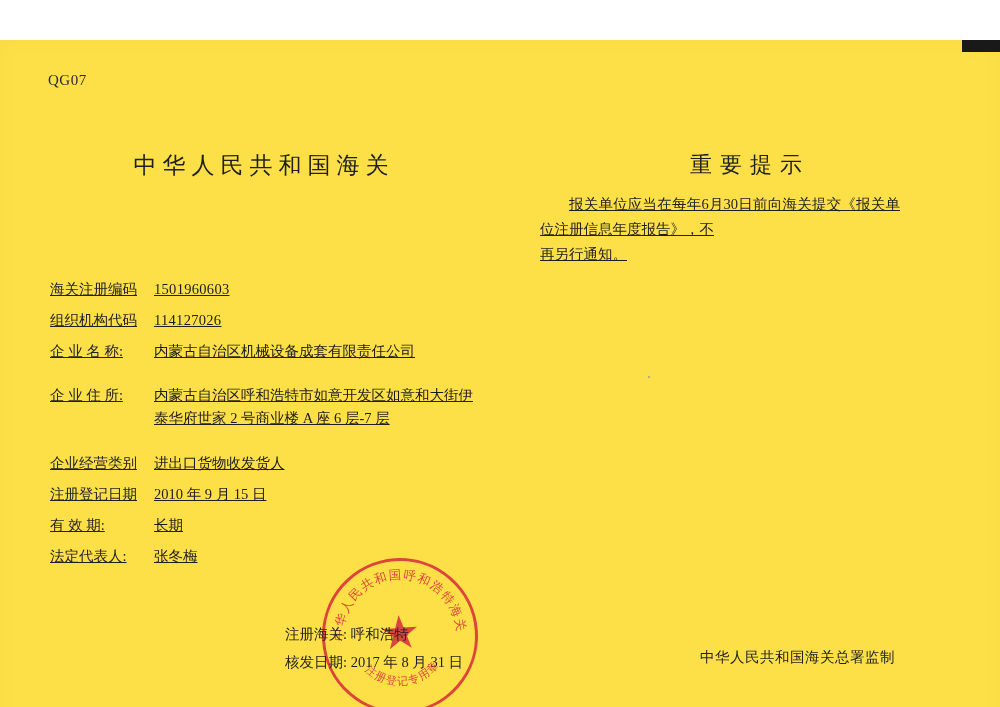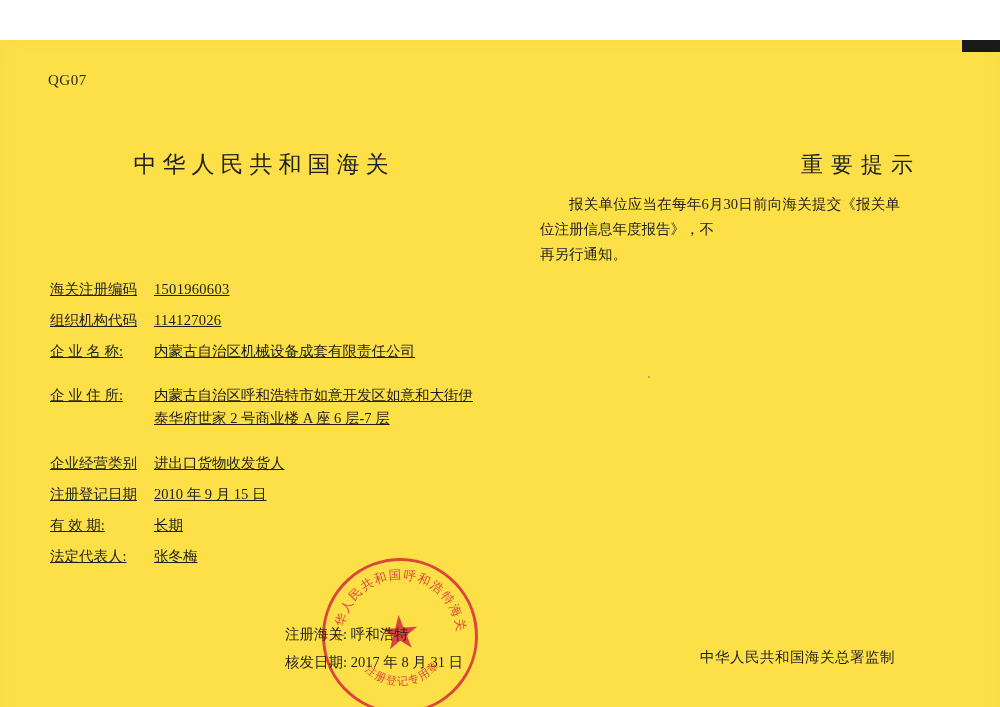--- a/index.html
+++ b/index.html
@@ -49,21 +49,20 @@
     position: absolute;
     left: 74px;
     top: 108px;
     width: 380px;
     text-align: center;
     font-size: 23px;
     line-height: 36px;
     letter-spacing: 6px;
     color: #1f1f1f;
     font-weight: normal;
-    font-family: Liberation Mono, monospace;
   }
   .cert-title .line2 {
     letter-spacing: 3px;
     font-size: 22px;
   }
 
   .fields {
     position: absolute;
     left: 50px;
     top: 238px;
@@ -124,39 +123,39 @@
     transform: translate(-50%, -56%);
     font-size: 46px;
     line-height: 46px;
     color: #d8303a;
   }
   .seal-svg { position: absolute; inset: 0; }
 
   
   .notice-title {
     position: absolute;
-    left: 621px;
+    left: 600px;
     top: 110px;
     width: 300px;
-    text-align: right;
+    text-align: center;
     font-size: 22px;
     letter-spacing: 8px;
     color: #1f1f1f;
   }
   .notice-body {
     position: absolute;
     left: 540px;
     top: 152px;
     width: 360px;
     font-size: 14.5px;
     line-height: 25px;
     text-align: justify;
     color: #1f1f1f;
   }
-  .notice-body p { margin: 0; }
+  .notice-body p { margin: 0; text-decoration: underline; }
   .notice-body .indent { text-indent: 2em; }
 
   .footer-right {
     position: absolute;
     left: 700px;
     top: 608px;
     font-size: 14.5px;
     letter-spacing: 0.5px;
     color: #1f1f1f;
   }

